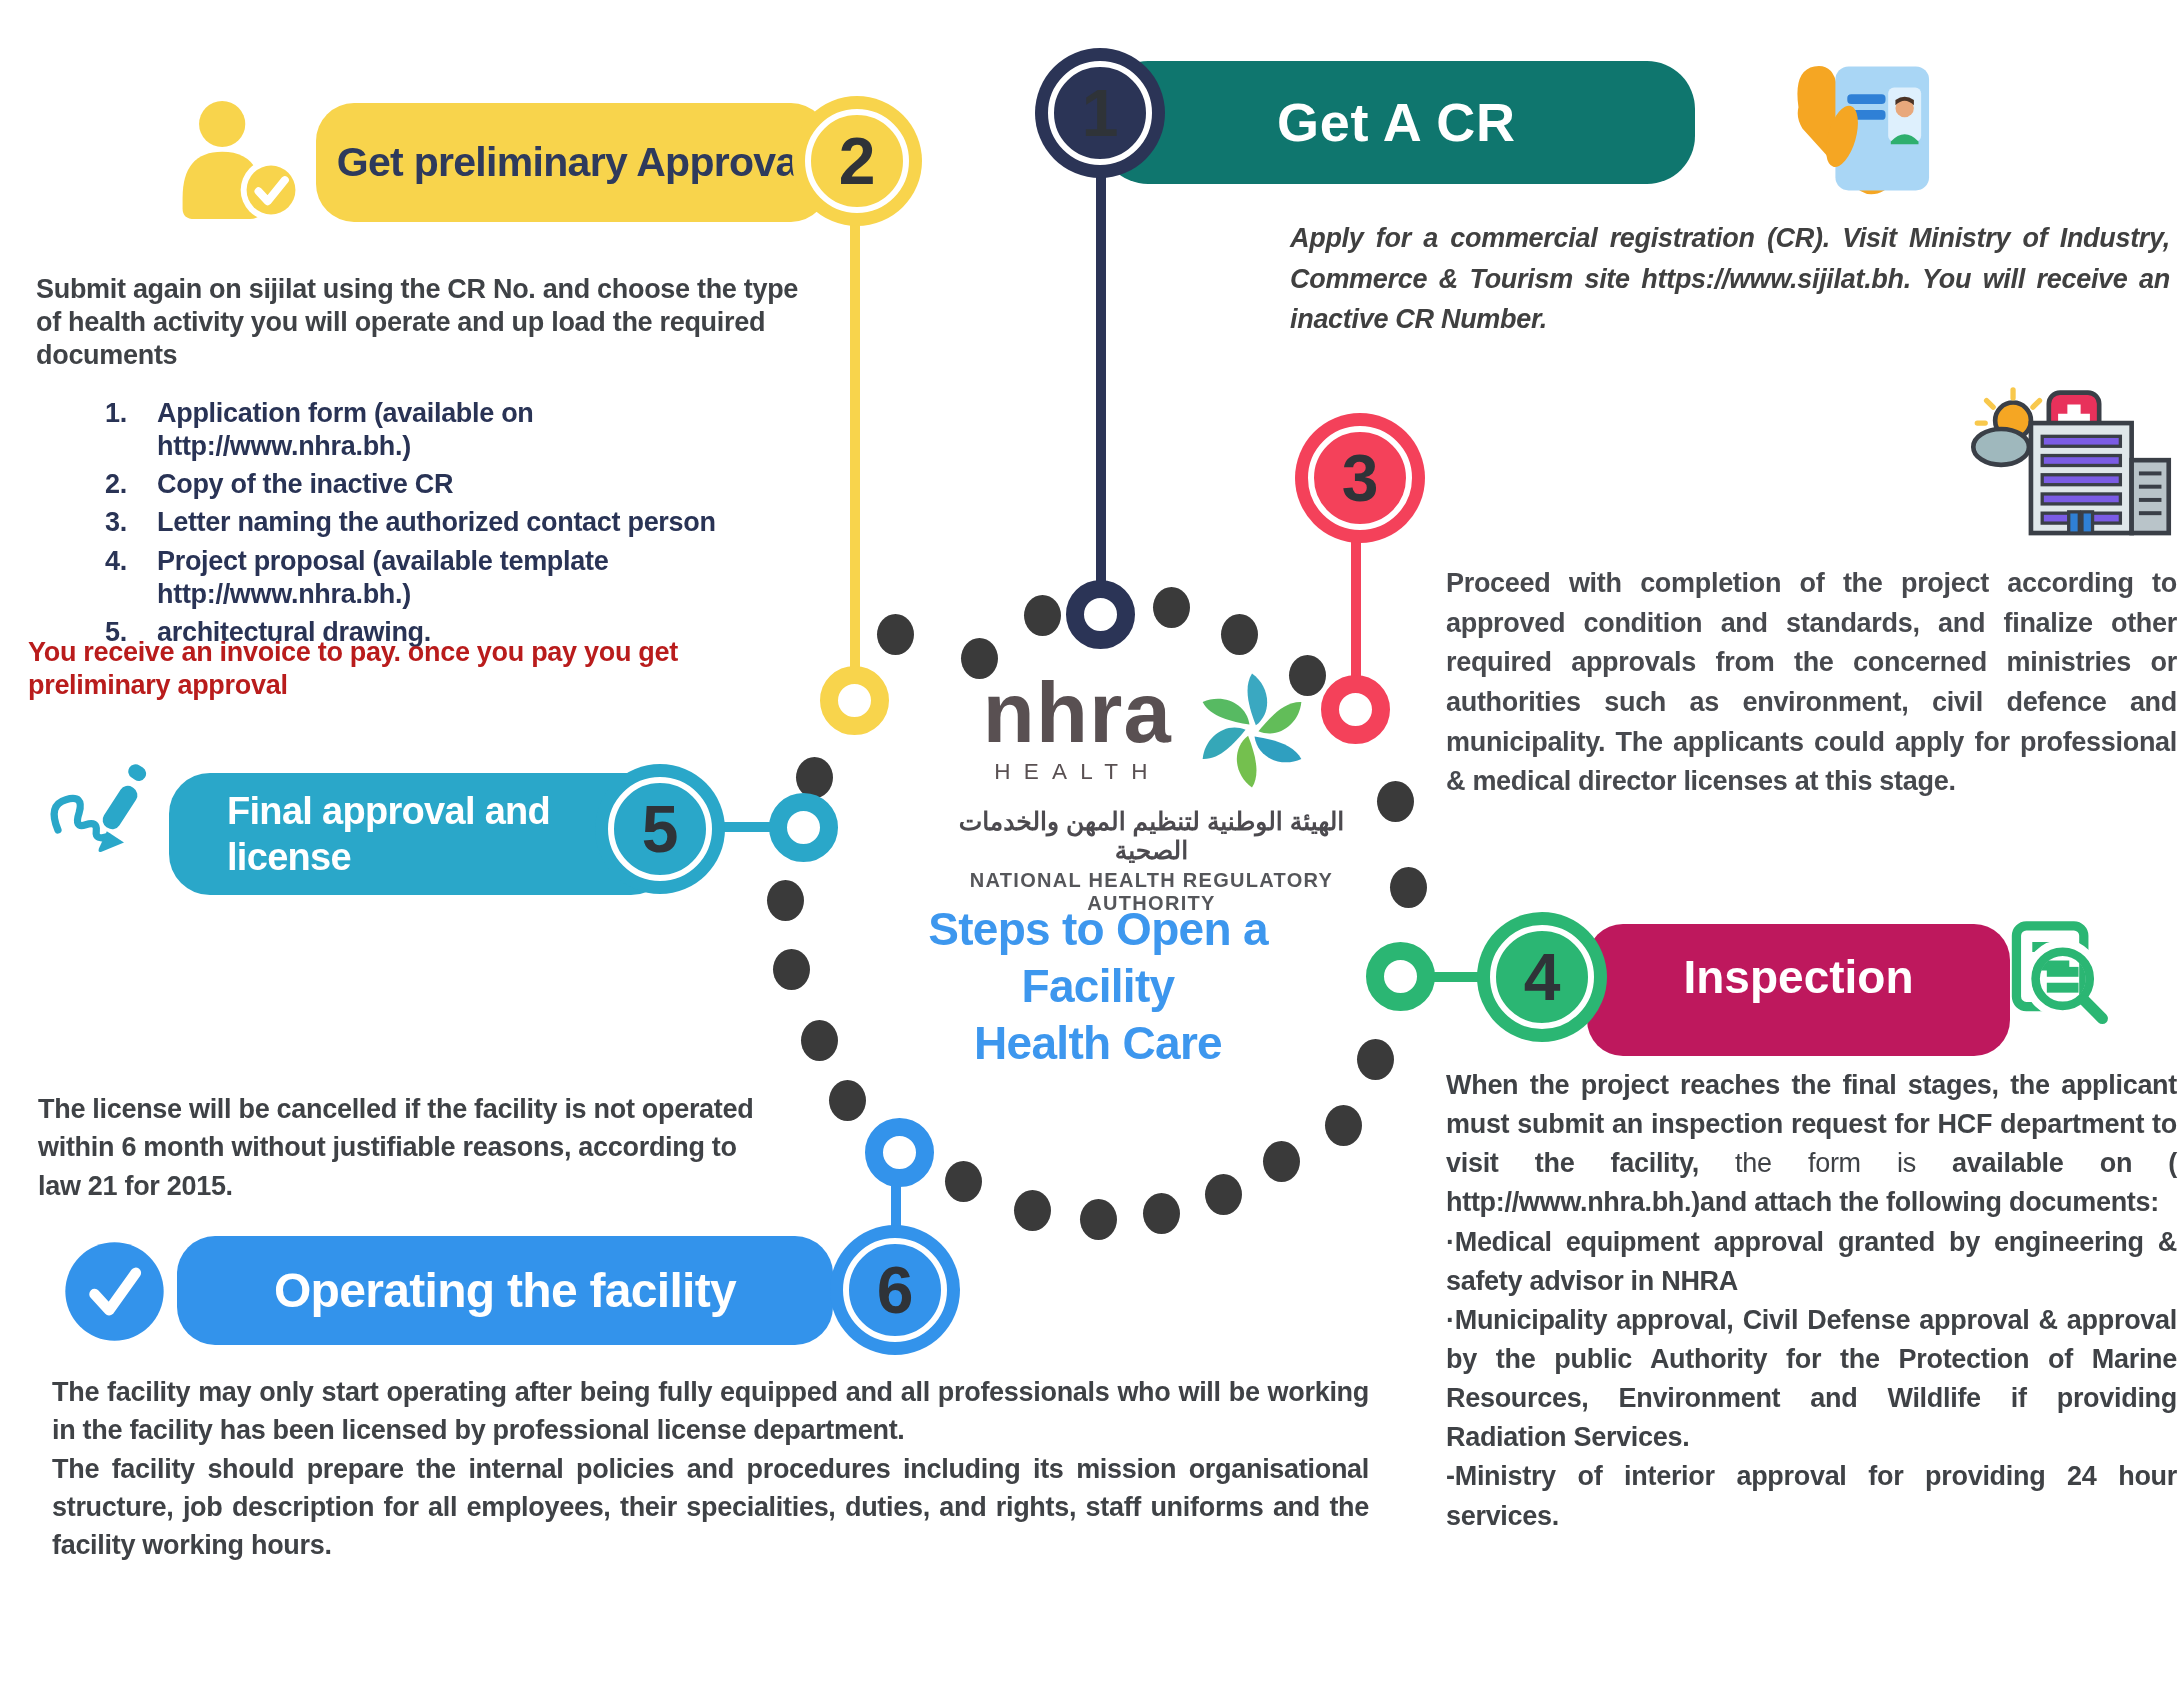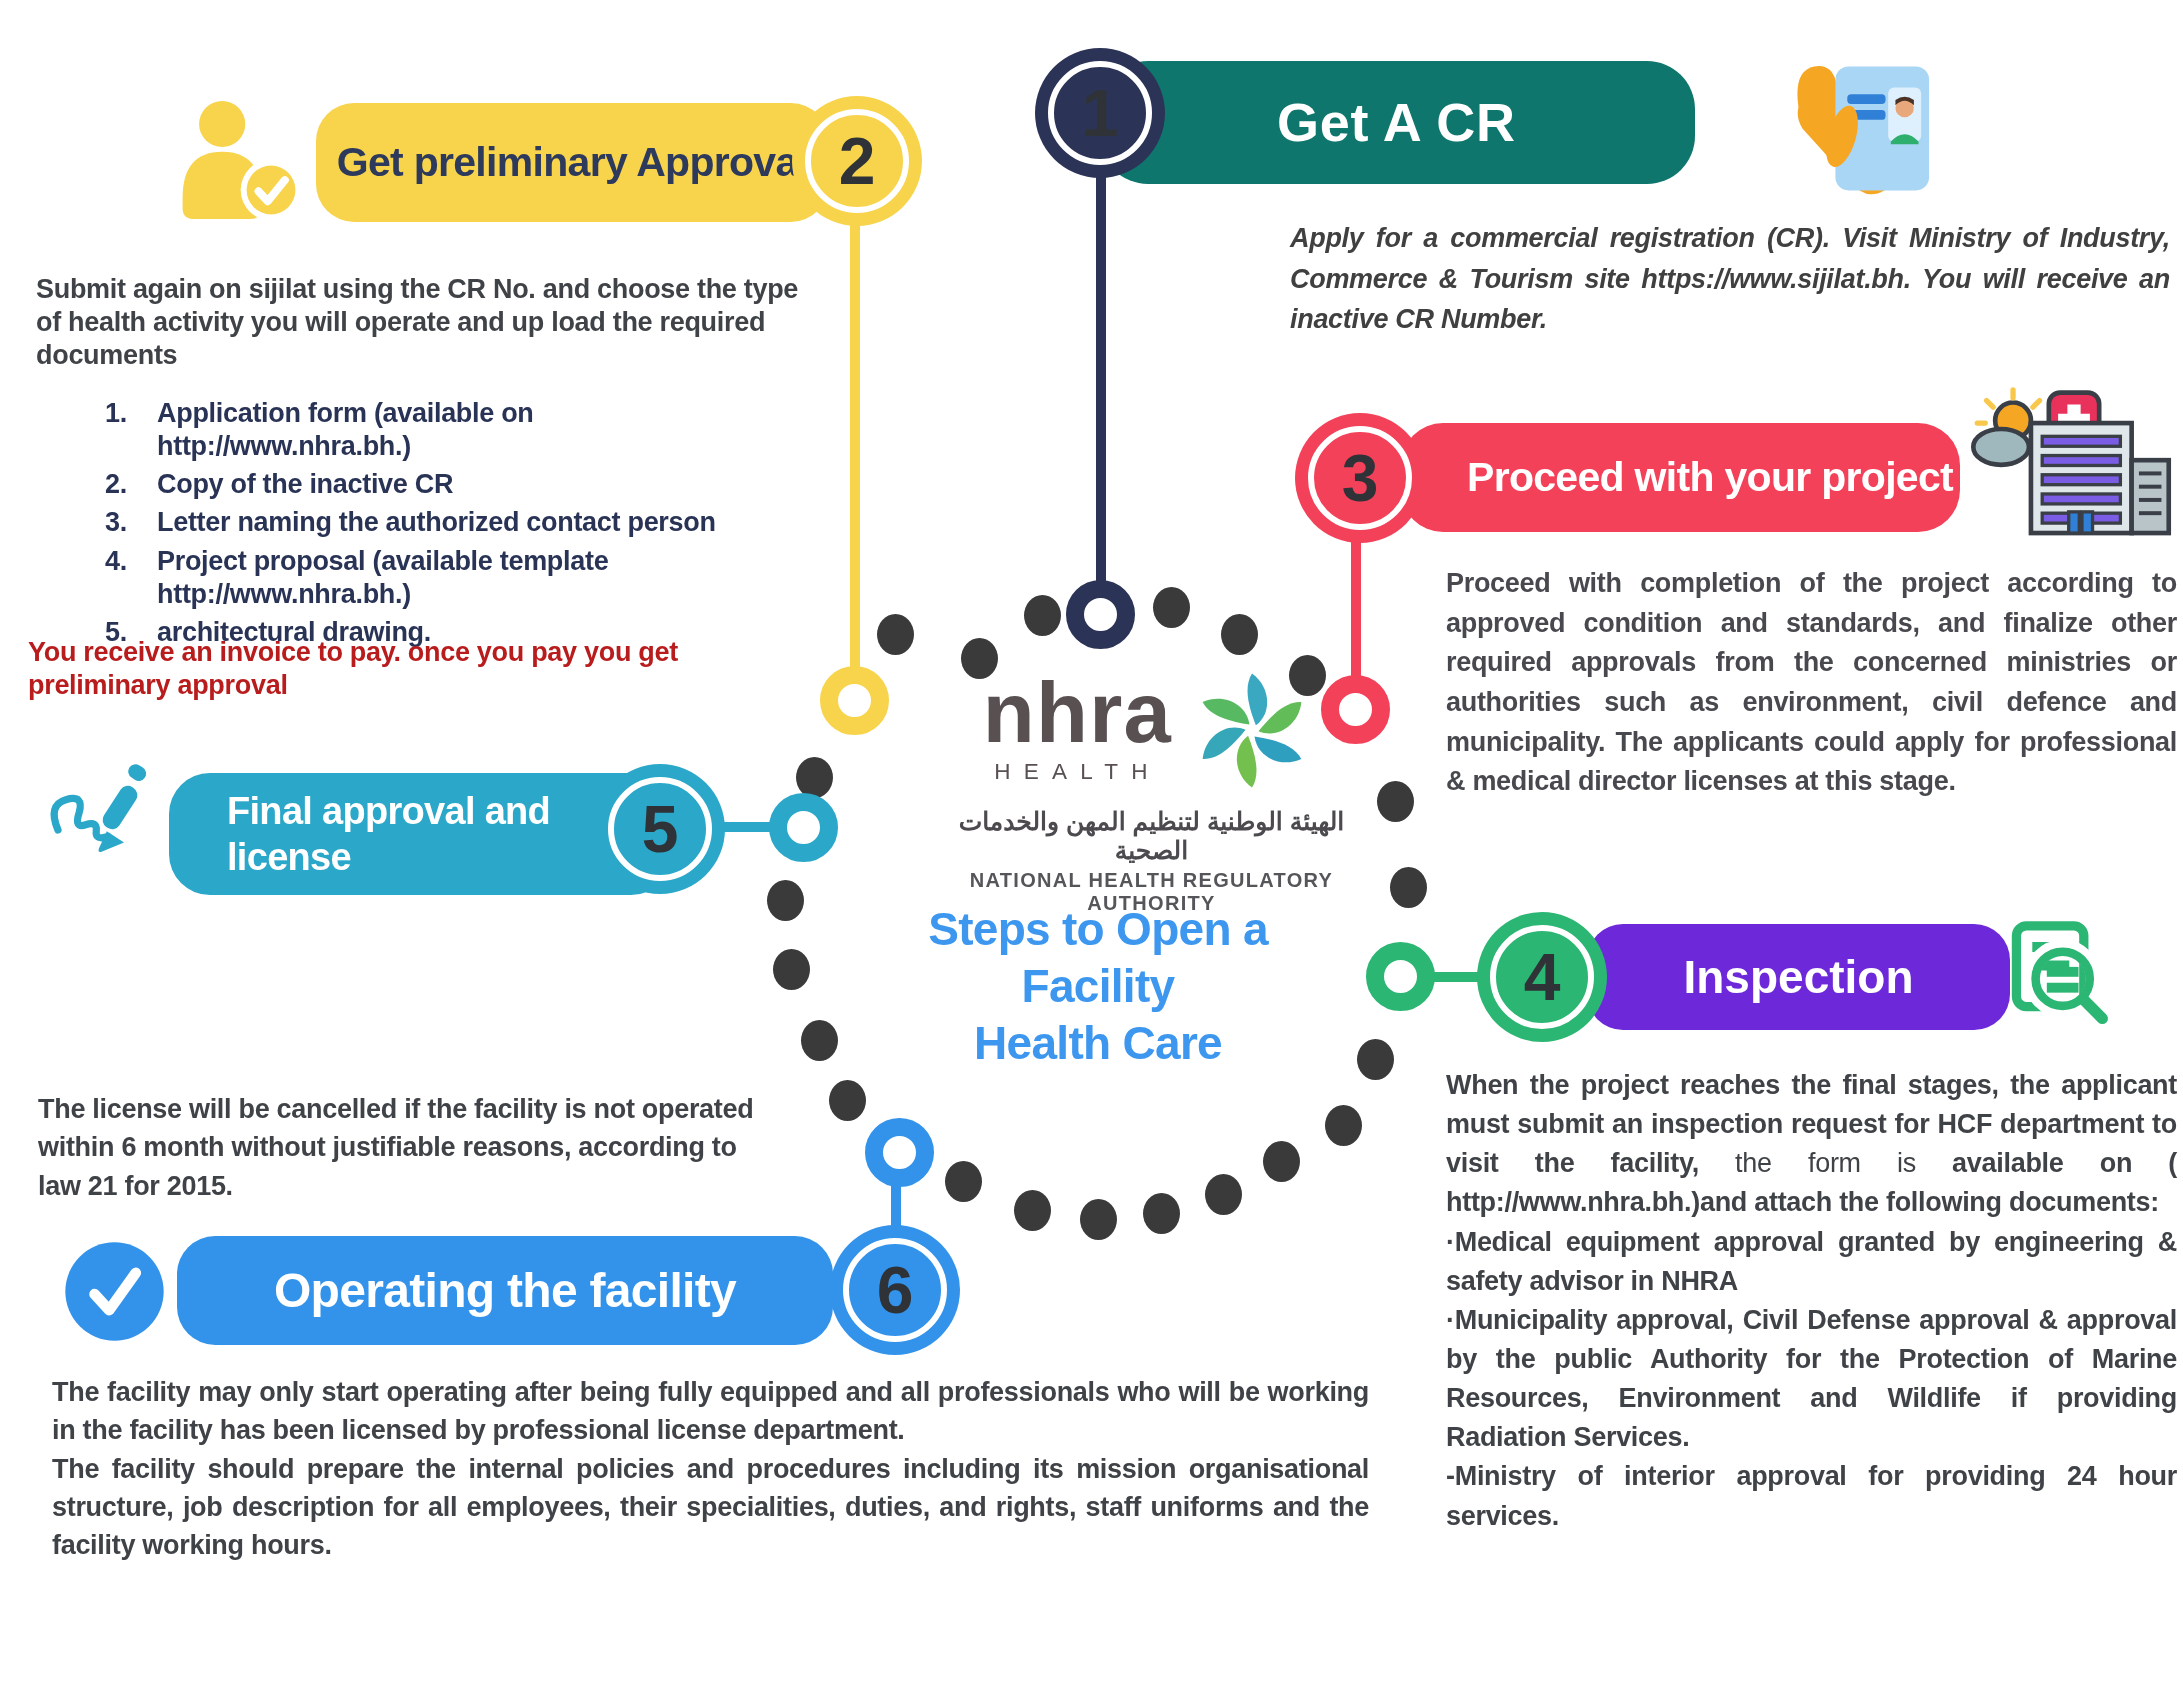--- a/index.html
+++ b/index.html
@@ -181,23 +181,20 @@
     </div>
     <div class="s2-item">
       <span class="no">5.</span>
       <span class="prelist">architectural drawing.</span>
     </div>
   </div>
   <div class="body-txt" style="left:28px;top:636px;width:771px;line-height:1.22;color:#b91c1c;">You receive an invoice to pay. once you pay you get preliminary approval</div>
 
   <div class="vline" style="left:1351px;top:529px;height:152px;background:#f4415a;"></div>
   <i class="ring" style="left:1321px;top:675px;border-color:#f4415a;"></i>
-  <div class="pill" style="left:1401px;top:423px;width:559px;height:109px;background:#f4415a;border-radius:42px;">
-    <span class="lbl" style="padding-left:66px;line-height:109px;font-size:41px;font-weight:bold;color:#ffffff;letter-spacing:-0.7px;">Proceed with your project</span>
-  </div>
   <div class="badge" style="left:1295px;top:413px;background:#f4415a;">
     <span class="n">3</span>
   </div>
   <span class="abs" style="left:1968px;top:382px;">
     <svg width="212" height="159" viewBox="0 0 320 240">
       <g stroke="#3a3f47" stroke-width="7">
         <circle cx="68" cy="58" r="27" fill="#f5a623"></circle>
         <g stroke="#f8c84c" stroke-width="8" stroke-linecap="round">
           <line x1="68" y1="12" x2="68" y2="24"></line>
             <line x1="28" y1="28" x2="38" y2="38"></line>
@@ -224,21 +221,21 @@
         </g>
       </g>
       <rect x="152" y="196" width="16" height="32" fill="#2f80d6" stroke="#3a3f47" stroke-width="5"></rect>
       <rect x="172" y="196" width="16" height="32" fill="#2f80d6" stroke="#3a3f47" stroke-width="5"></rect>
     </svg>
   </span>
   <div class="body-txt just" style="left:1446px;top:564px;width:731px;line-height:1.47;color:#47494e;">Proceed with completion of the project according to approved condition and standards, and finalize other required approvals from the concerned ministries or authorities such as environment, civil defence and municipality. The applicants could apply for professional &amp; medical director licenses at this stage.</div>
 
   <i class="ring" style="left:1366px;top:942px;border-color:#2bb673;"></i>
   <div class="hline" style="left:1432px;top:972px;width:53px;background:#2bb673;"></div>
-  <div class="pill" style="left:1587px;top:924px;width:423px;height:106px;background:#6d28d9;border-radius:36px;">
+  <div class="pill" style="left:1587px;top:924px;width:423px;height:132px;background:#be185d;border-radius:36px;">
     <span class="lbl" style="text-align:center;line-height:106px;font-size:46px;font-weight:bold;color:#ffffff;">Inspection</span>
   </div>
   <div class="badge" style="left:1477px;top:912px;background:#2bb673;">
     <span class="n">4</span>
   </div>
   <span class="abs" style="left:2011px;top:918px;">
     <svg width="106" height="109" viewBox="0 0 160 165">
       <g fill="none" stroke="#2bb673">
         <rect x="8" y="12" width="102" height="122" rx="15" stroke-width="14"></rect>
         <line x1="32" y1="44" x2="88" y2="44" stroke-width="15"></line>

